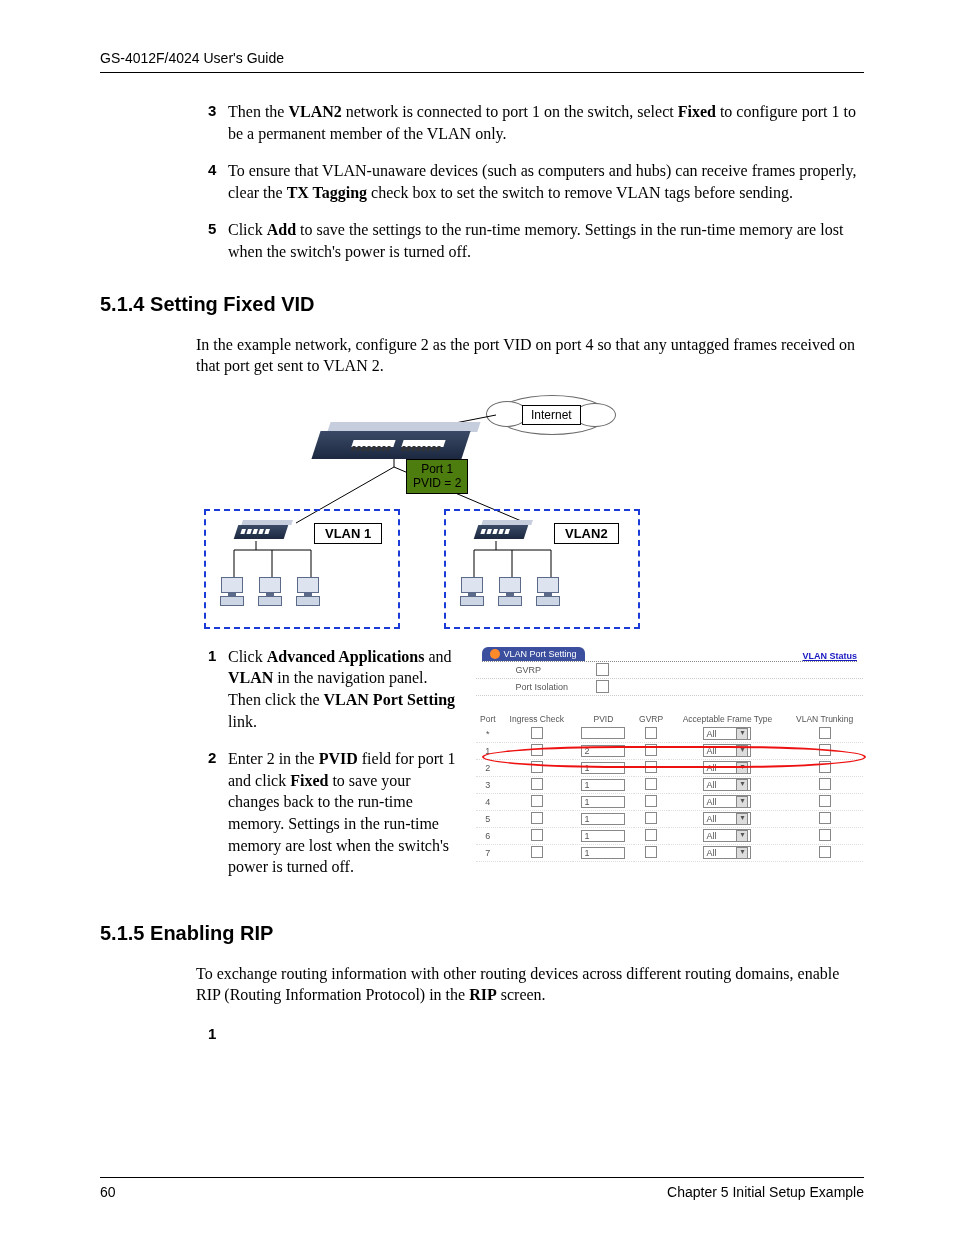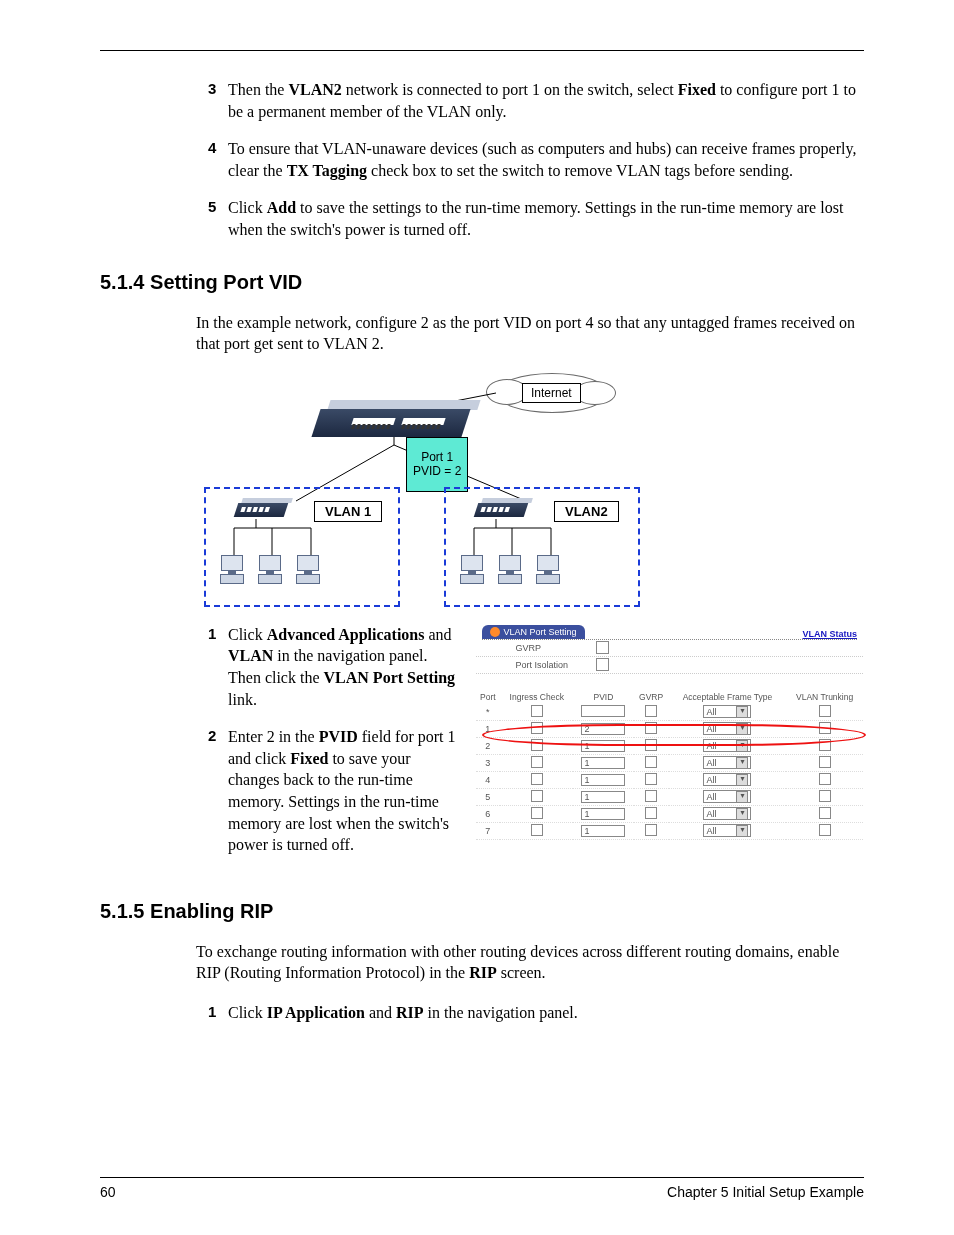--- a/index.html
+++ b/index.html
@@ -109,21 +109,21 @@
   .vlanlabel {
     position:absolute; border:1px solid #000; padding:2px 10px;
     font-family: Arial, Helvetica, sans-serif; font-weight:bold; font-size:13px;
     background:#fff;
   }
   .intlabel {
     position:absolute; border:1px solid #000; padding:2px 8px; font-size:12px; background:#fff;
     font-family: Arial, Helvetica, sans-serif;
   }
   .portlabel {
-    position:absolute; border:1px solid #000; padding:12px 6px; font-size:12px; background:#5eead4;
+    position:absolute; border:1px solid #000; padding:2px 6px; font-size:12px; background:#4d7c0f;
     font-family: Arial, Helvetica, sans-serif; line-height:1.2; text-align:center;
   }
   .hub {
     position:absolute; width:50px; height:14px; background:linear-gradient(#3a4a66,#1c2840);
     transform: skewX(-18deg);
   }
   .hub::before {
     content:""; position:absolute; width:50px; height:5px; background:#c6cedd; top:-5px; left:3px;
   }
   .hub .plugs {
@@ -169,20 +169,21 @@
   .tbl .sel .arr { width:10px; height:10px; background:#ddd; border:1px solid #888; font-size:8px; line-height:8px; text-align:center;}
   .highlight-ellipse {
     position:absolute; border:2px solid #e11; border-radius:50%/70%;
     width:380px; height:18px; left:6px; pointer-events:none;
   }
 </style>
 </head>
 <body>
 <div class="page">
 
+<div class="header">GS-4012F/4024 User's Guide</div>
 <hr class="hr">
 
 <ul class="num-list">
   <li>
     <span class="num">3</span>
     <span>
       <span>Then the </span><b>VLAN2</b><span> network is connected to port 1 on the switch, select </span><b>Fixed</b><span> to configure port 1 to be a permanent member of the VLAN only.</span>
     </span>
   </li>
   <li>
@@ -192,21 +193,21 @@
     </span>
   </li>
   <li>
     <span class="num">5</span>
     <span>
       <span>Click </span><b>Add</b><span> to save the settings to the run-time memory. Settings in the run-time memory are lost when the switch's power is turned off.</span>
     </span>
   </li>
 </ul>
 
-<div class="h3">5.1.4  Setting Port VID</div>
+<div class="h3">5.1.4  Setting Fixed VID</div>
 <p class="body-para">In the example network, configure 2 as the port VID on port 4 so that any untagged frames received on that port get sent to VLAN 2.</p>
 
 
 <div class="figure25">
 
   <div class="cloud" style="left:300px; top:0px; width:110px; height:38px;"></div>
   <div class="cloud" style="left:290px; top:6px; width:40px; height:24px;"></div>
   <div class="cloud" style="left:378px; top:8px; width:40px; height:22px;"></div>
   <div class="intlabel" style="left:326px; top:10px;">Internet</div>
 
@@ -439,23 +440,20 @@
   </div>
 </div>
 
 <div class="h3">5.1.5  Enabling RIP</div>
 <p class="body-para">
   <span>To exchange routing information with other routing devices across different routing domains, enable RIP (Routing Information Protocol) in the </span><b>RIP</b><span> screen.</span>
 </p>
 <ul class="num-list" style="margin-bottom:10px;">
   <li>
     <span class="num">1</span>
-    <span>
-      <span>Click </span><b>IP Application</b><span> and </span><b>RIP</b><span> in the navigation panel.</span>
-    </span>
   </li>
 </ul>
 
 <div style="position:absolute; bottom:35px; left:100px; right:90px;">
 <hr class="hr-footer">
 <div class="footer">
   <span>60</span>
   <span>Chapter 5 Initial Setup Example</span>
 </div>
 </div>

